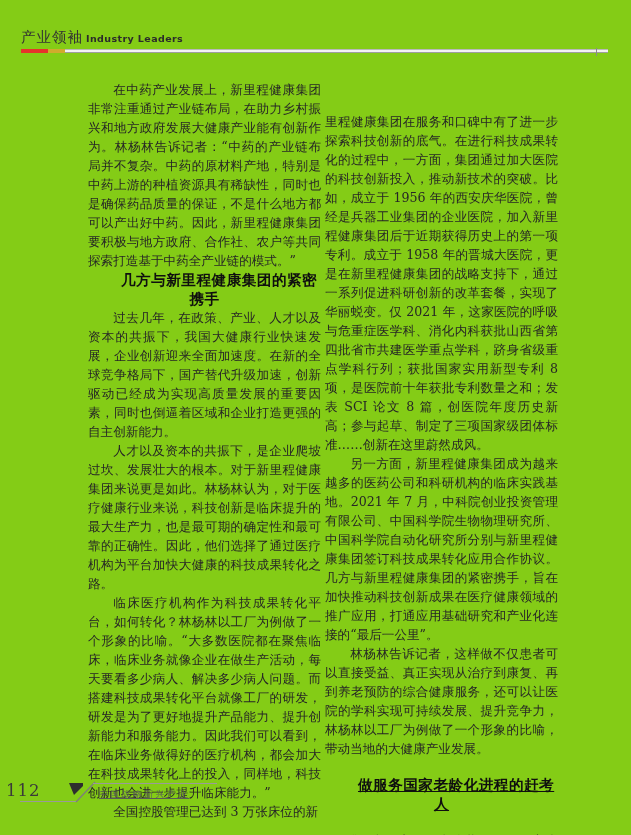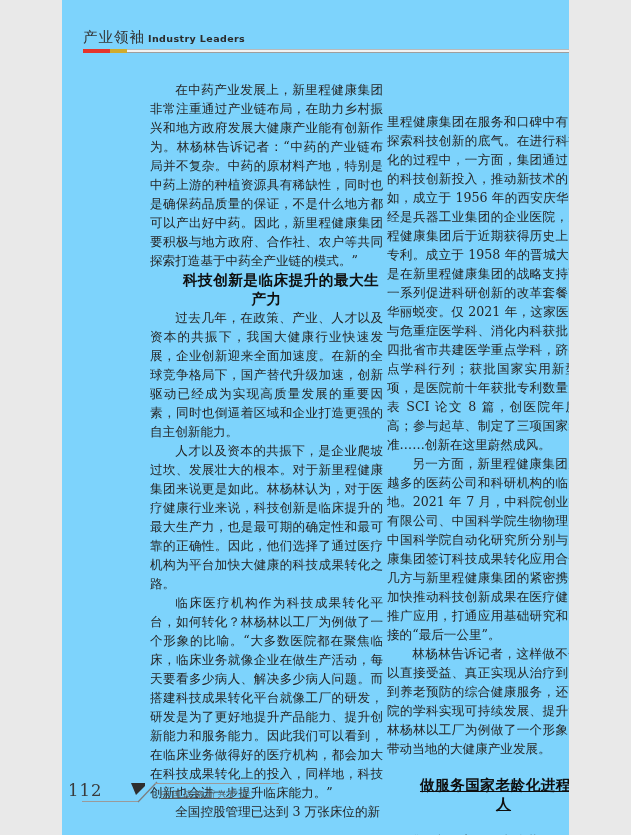--- a/index.html
+++ b/index.html
@@ -1,20 +1,20 @@
 <!DOCTYPE html>
 <html><head>
 <meta charset="utf-8">
 <style>
   html,body{margin:0;padding:0;background:#e9e9e9;}
   .page{
     position:relative;
-    width:507px;height:835px;
+    width:631px;height:835px;
     margin:0 auto;
-    background:#7dd3fc;
+    background:#84cc16;
     font-family:"DejaVu Serif","Liberation Serif",serif;
     overflow:hidden;
   }
   
   .header{position:absolute;left:21px;top:27px;white-space:nowrap;}
   .header .cn{
     font-size:14.5px;color:#333;letter-spacing:1px;
     font-family:"DejaVu Serif","Liberation Serif",serif;
   }
   .header .en{
@@ -78,21 +78,21 @@
   <div class="header-rule">
     <span class="seg-red"></span>
     <span class="seg-gold"></span>
     <span class="seg-line">
         <span class="tick"></span>
       </span>
   </div>
 
   <div class="col col-left">
     <p>在中药产业发展上，新里程健康集团非常注重通过产业链布局，在助力乡村振兴和地方政府发展大健康产业能有创新作为。林杨林告诉记者：“中药的产业链布局并不复杂。中药的原材料产地，特别是中药上游的种植资源具有稀缺性，同时也是确保药品质量的保证，不是什么地方都可以产出好中药。因此，新里程健康集团要积极与地方政府、合作社、农户等共同探索打造基于中药全产业链的模式。”</p>
-    <p class="section-heading">科技创新是临床提升的最大生产力</p>
+    <p class="section-heading">几方与新里程健康集团的紧密携手</p>
     <p>过去几年，在政策、产业、人才以及资本的共振下，我国大健康行业快速发展，企业创新迎来全面加速度。在新的全球竞争格局下，国产替代升级加速，创新驱动已经成为实现高质量发展的重要因素，同时也倒逼着区域和企业打造更强的自主创新能力。</p>
     <p>人才以及资本的共振下，是企业爬坡过坎、发展壮大的根本。对于新里程健康集团来说更是如此。林杨林认为，对于医疗健康行业来说，科技创新是临床提升的最大生产力，也是最可期的确定性和最可靠的正确性。因此，他们选择了通过医疗机构为平台加快大健康的科技成果转化之路。</p>
     <p>临床医疗机构作为科技成果转化平台，如何转化？林杨林以工厂为例做了一个形象的比喻。“大多数医院都在聚焦临床，临床业务就像企业在做生产活动，每天要看多少病人、解决多少病人问题。而搭建科技成果转化平台就像工厂的研发，研发是为了更好地提升产品能力、提升创新能力和服务能力。因此我们可以看到，在临床业务做得好的医疗机构，都会加大在科技成果转化上的投入，同样地，科技创新也会进一步提升临床能力。”</p>
     <p>全国控股管理已达到 3 万张床位的新</p>
   </div>
 
   <div class="col col-right">
     <p class="no-indent">里程健康集团在服务和口碑中有了进一步探索科技创新的底气。在进行科技成果转化的过程中，一方面，集团通过加大医院的科技创新投入，推动新技术的突破。比如，成立于 1956 年的西安庆华医院，曾经是兵器工业集团的企业医院，加入新里程健康集团后于近期获得历史上的第一项专利。成立于 1958 年的晋城大医院，更是在新里程健康集团的战略支持下，通过一系列促进科研创新的改革套餐，实现了华丽蜕变。仅 2021 年，这家医院的呼吸与危重症医学科、消化内科获批山西省第四批省市共建医学重点学科，跻身省级重点学科行列；获批国家实用新型专利 8 项，是医院前十年获批专利数量之和；发表 SCI 论文 8 篇，创医院年度历史新高；参与起草、制定了三项国家级团体标准……创新在这里蔚然成风。</p>
     <p>另一方面，新里程健康集团成为越来越多的医药公司和科研机构的临床实践基地。2021 年 7 月，中科院创业投资管理有限公司、中国科学院生物物理研究所、中国科学院自动化研究所分别与新里程健康集团签订科技成果转化应用合作协议。几方与新里程健康集团的紧密携手，旨在加快推动科技创新成果在医疗健康领域的推广应用，打通应用基础研究和产业化连接的“最后一公里”。</p>
     <p>林杨林告诉记者，这样做不仅患者可以直接受益、真正实现从治疗到康复、再到养老预防的综合健康服务，还可以让医院的学科实现可持续发展、提升竞争力，林杨林以工厂为例做了一个形象的比喻，带动当地的大健康产业发展。</p>

